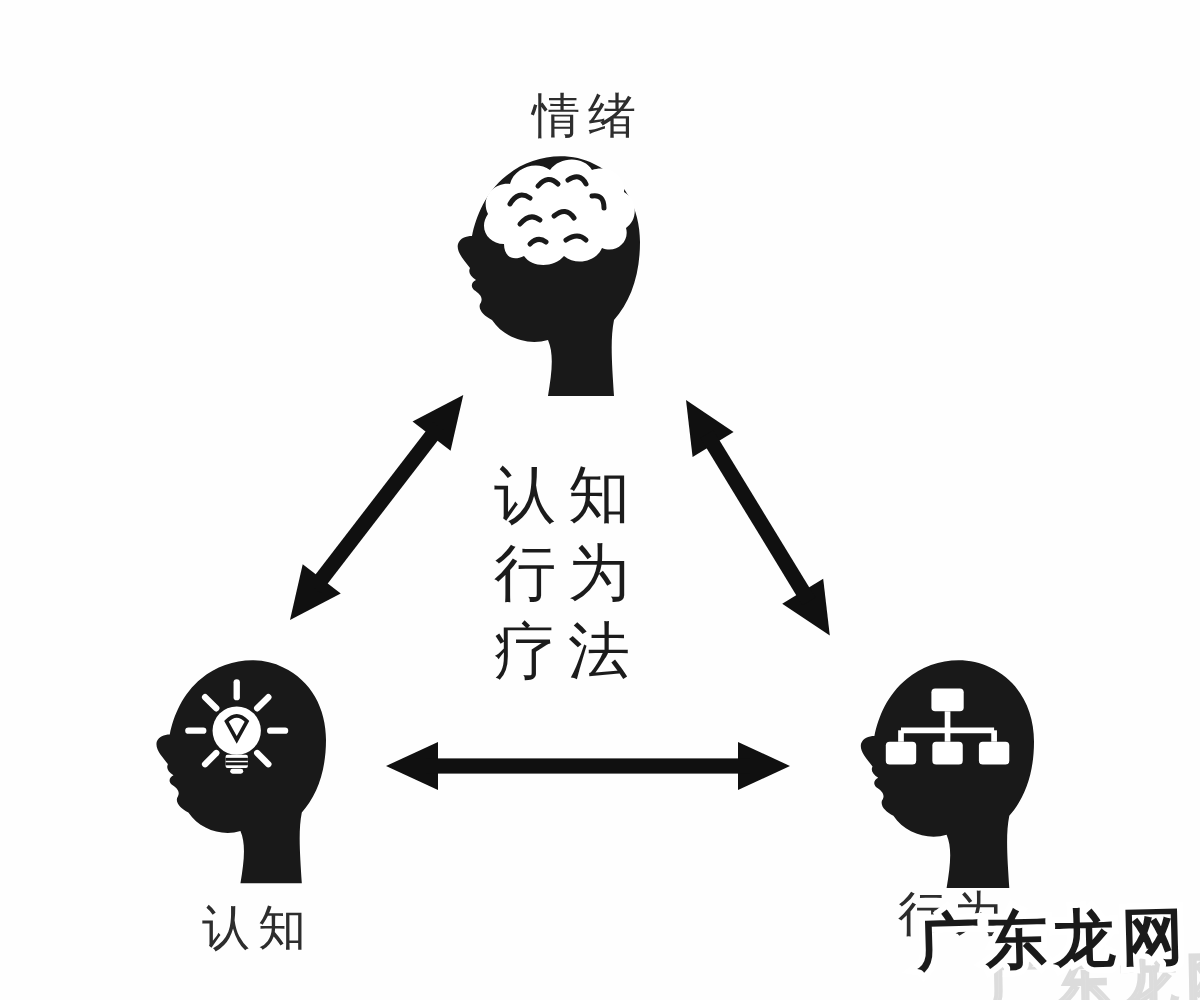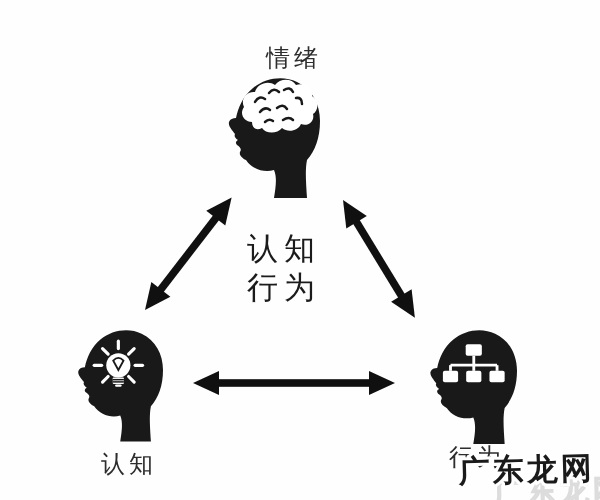--- a/index.html
+++ b/index.html
@@ -142,20 +142,21 @@
     </g>
   </svg>
 
   <div id="label-emotion" class="node-label">情绪</div>
   <div id="label-cognition" class="node-label">认知</div>
   <div id="label-behavior" class="node-label">行为</div>
 
   <div id="center-title">
     <div>认知</div>
     <div>行为</div>
+    <div>疗法</div>
   </div>
 
   <svg id="wm-svg" class="layer" viewBox="0 0 600 500">
     <text class="wm-ghost" x="494" y="502" transform="rotate(-1 494 502)">广东龙网</text>
     <text class="wm-main" x="459" y="482" transform="rotate(-1.5 459 482)">广东龙网</text>
   </svg>
 
 </div>
 
 </body></html>

